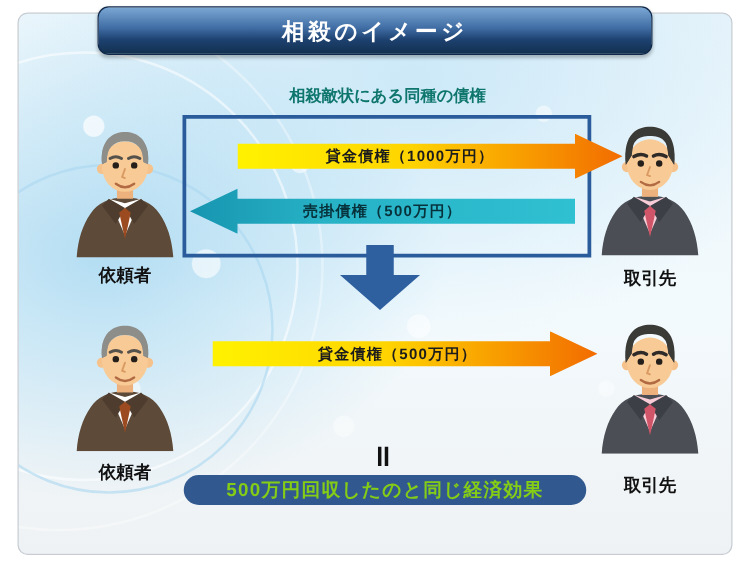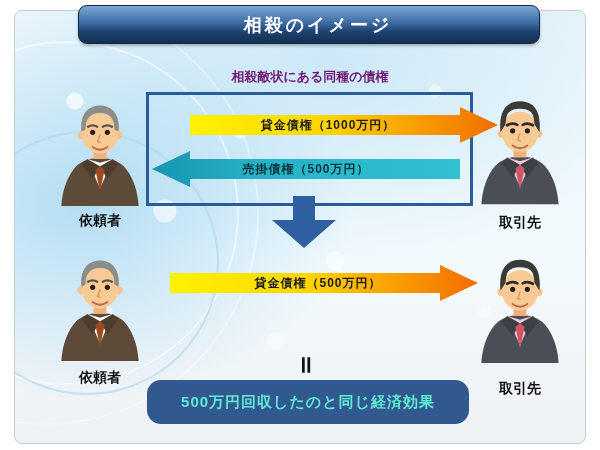--- a/index.html
+++ b/index.html
@@ -30,26 +30,26 @@
   .swoosh.s2{width:420px;height:420px;left:-180px;top:-10px;border-color:rgba(255,255,255,.35);}
   .swoosh.s3{width:260px;height:260px;left:-60px;top:120px;border-color:rgba(170,215,240,.6);}
 
   
   .title-bar{
     position:absolute;left:78px;top:5px;width:442px;height:37px;z-index:6;
     border-radius:9px;border:1px solid #10294a;
     background:linear-gradient(180deg,var(--title-bar-top) 0%,#3f6ca3 45%,#1d416f 70%,var(--title-bar-bottom) 100%);
     box-shadow:0 2px 3px rgba(0,0,0,.25);
     color:#ffffff;font-size:18px;font-weight:bold;letter-spacing:3px;
-    display:flex;align-items:center;justify-content:center;padding-left:18px;
+    display:flex;align-items:center;justify-content:center;
   }
 
   .relation-label{
     position:absolute;left:146px;top:68px;width:328px;z-index:3;
-    text-align:center;font-size:13px;font-weight:bold;color:#701a75;
+    text-align:center;font-size:13px;font-weight:bold;color:#0f766e;
   }
 
   .rel-box{
     position:absolute;left:146px;top:92px;width:327px;height:114px;z-index:2;
     border:3px solid var(--box-border);box-sizing:border-box;
   }
 
   .arrow{position:absolute;z-index:3;}
   .arrow svg{display:block;}
   .arrow .arrow-label{
@@ -77,24 +77,24 @@
   .equals{
     position:absolute;left:287px;top:347px;width:40px;height:36px;z-index:3;
     display:flex;align-items:center;justify-content:center;
   }
   .equals span{
     display:block;transform:rotate(90deg);
     font-size:28px;font-weight:bold;color:#111111;line-height:1;
   }
 
   .result-banner{
-    position:absolute;left:147px;top:380px;width:322px;height:44px;z-index:3;
+    position:absolute;left:147px;top:380px;width:322px;height:24px;z-index:3;
     border-radius:14px;background:var(--banner-bg);
     display:flex;align-items:center;justify-content:center;
-    color:#5eead4;font-size:15px;font-weight:bold;letter-spacing:1px;text-align:right;
+    color:#84cc16;font-size:15px;font-weight:bold;letter-spacing:1px;text-align:right;
   }
 </style>
 </head>
 <body>
 
 <div class="page">
 
   <svg width="0" height="0" style="position:absolute" aria-hidden="true">
     <defs>
       <linearGradient id="grad-orange" x1="0" y1="0" x2="1" y2="0">

